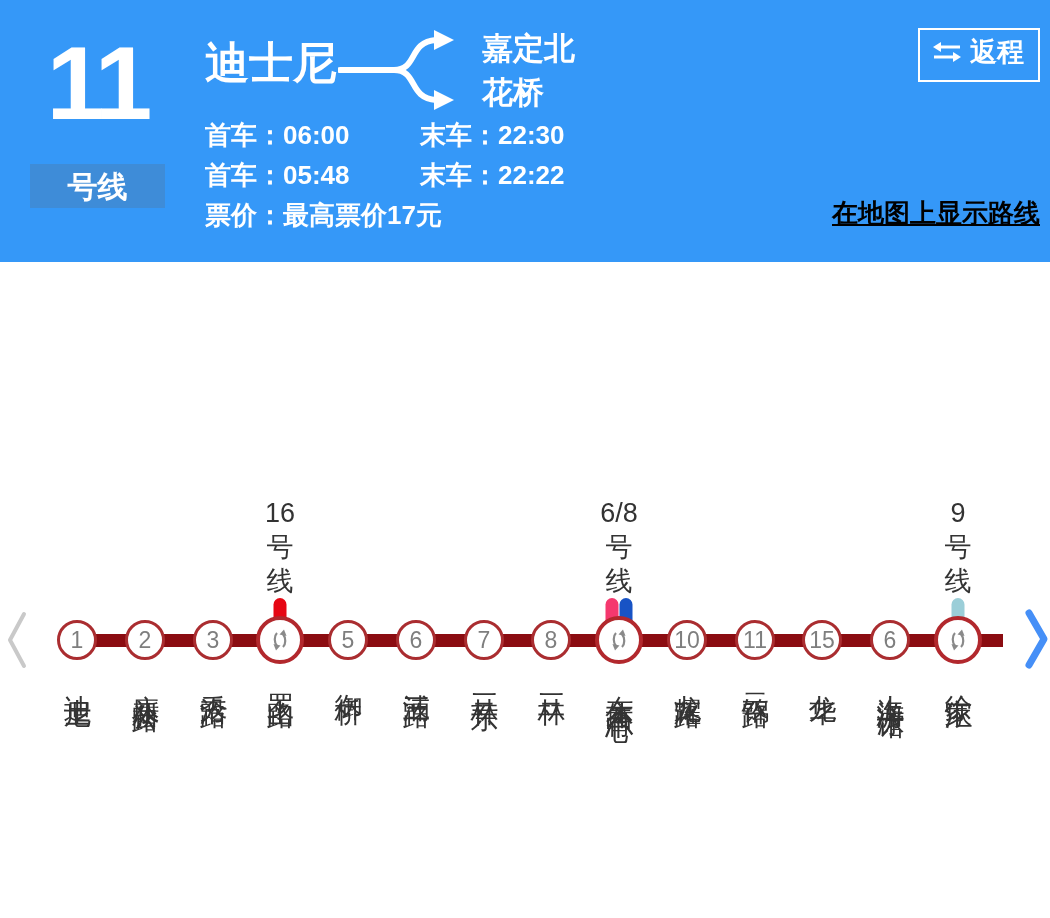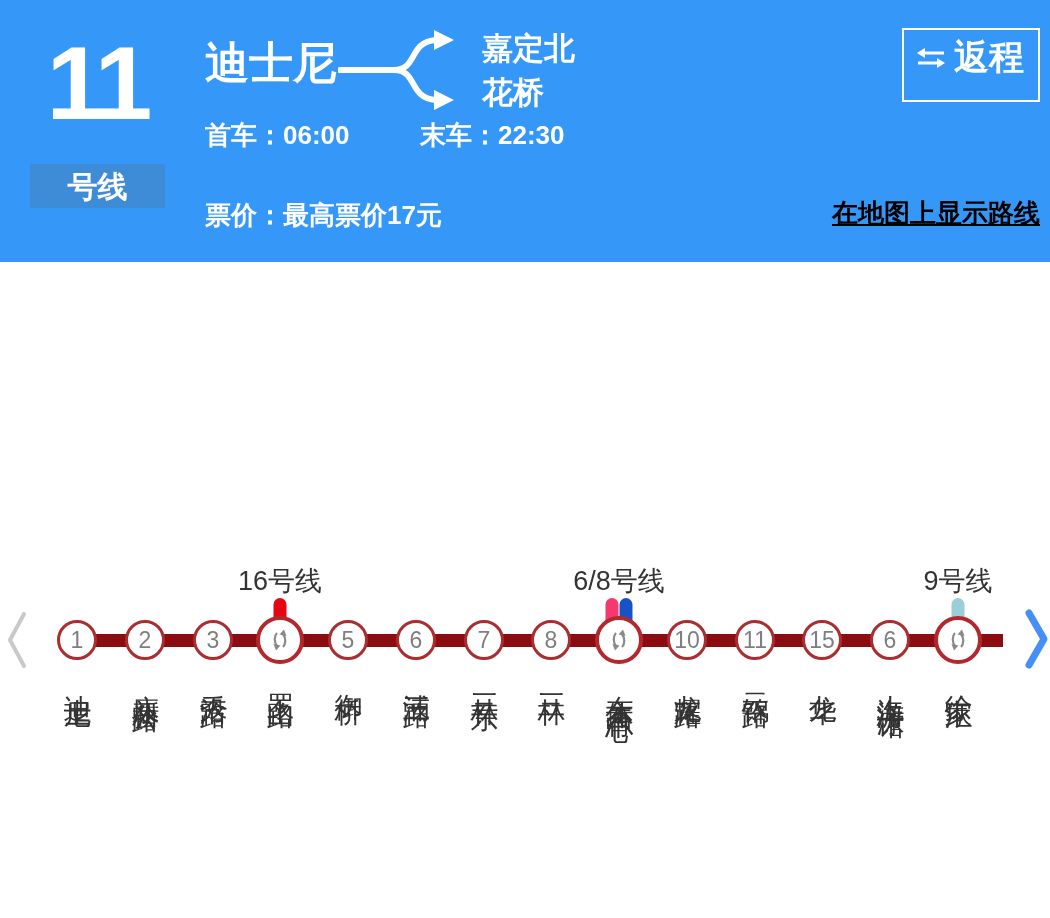--- a/index.html
+++ b/index.html
@@ -17,42 +17,42 @@
   .branch-svg { position:absolute; left:338px; top:16px; }
   .dest-top { position:absolute; left:482px; top:20px; font-size:31px; font-weight:bold;margin-top:8px; }
   .dest-bottom { position:absolute; left:482px; top:72px; font-size:31px; font-weight:bold; }
 
   .sched-row { position:absolute; left:205px; font-size:26px; font-weight:bold; }
   .sched-row .last-col { position:absolute; left:215px; top:0; white-space:nowrap; }
   .row1 { top:118px; } .row2 { top:158px; } .row3 { top:198px; }
   .sched-row span { white-space:nowrap; }
 
   .return-btn { position:absolute; right:10px; top:28px; border:2px solid #fff; background:transparent;
-    color:#fff; font-size:35px; font-weight:bold; padding:4px 14px 19px 12px; display:flex; align-items:center;
+    color:#fff; font-size:27px; font-weight:bold; padding:4px 14px 10px 12px; display:flex; align-items:center;
     gap:8px; cursor:pointer; font-family:inherit; }
   .map-link { position:absolute; right:10px; top:196px; font-size:26px; font-weight:bold; color:#000000;
     text-decoration:underline; cursor:pointer; }
 
   
   .route { position:absolute; top:262px; left:0; width:1050px; height:656px; }
   .track { position:absolute; left:77px; top:372px; width:926px; height:13px; background:#8b0c11; }
   .chevron { position:absolute; cursor:pointer; }
   .chevron-left { left:5px; top:348px; }
   .chevron-right { left:1024px; top:346px; }
 
   .station { position:absolute; top:0; width:0; height:656px; }
   .circle { position:absolute; background:#fff; border-radius:50%; display:flex; align-items:center; justify-content:center; }
   .numbered { width:40px; height:40px; left:-20px; top:358px; border:3px solid #aa2d30; }
   .numbered .num { font-size:23px; color:#7e7e7e; }
   .transfer { width:48px; height:48px; left:-24px; top:354px; border:4px solid #b2282d; }
 
   .marker-bars { position:absolute; bottom:286px; left:0; transform:translateX(-50%); display:flex; gap:1px; }
   .marker-bars .bar { width:13px; height:34px; border-radius:7px 7px 0 0; }
   .marker-label { position:absolute; bottom:320px; left:0; transform:translateX(-50%); display:flex;
-    flex-direction:row; align-items:center; color:#333; font-size:27px; line-height:34px; white-space:nowrap; }
+    flex-direction:column; align-items:center; color:#333; font-size:27px; line-height:34px; white-space:nowrap; }
 
   .name { position:absolute; top:410px; left:0; transform:translateX(-50%);
     writing-mode:vertical-rl; text-orientation:upright; font-size:28px; letter-spacing:4px;
     color:#333; cursor:pointer; }
 </style>
 </head>
 <body>
 
 <div class="page">
 
@@ -73,20 +73,24 @@
       <polygon points="96,74 116,84 96,94" fill="#fff"></polygon>
     </svg>
 
     <div class="dest-top">嘉定北</div>
     <div class="dest-bottom">花桥</div>
 
     <div class="sched-row row1">
       <span>首车：</span><span>06:00</span>
       <span class="last-col"><span>末车：</span><span>22:30</span></span>
     </div>
+    <div class="sched-row row2">
+      <span>首车：</span><span>05:48</span>
+      <span class="last-col"><span>末车：</span><span>22:22</span></span>
+    </div>
     <div class="sched-row row3">
       <span>票价：</span><span>最高票价17元</span>
     </div>
 
     <button class="return-btn">
       <svg width="30" height="22" viewBox="0 0 30 22">
         <path d="M28 6 H8" stroke="#fff" stroke-width="3" fill="none"></path>
         <polygon points="9,1 1,6 9,11" fill="#fff"></polygon>
         <path d="M2 16 H22" stroke="#fff" stroke-width="3" fill="none"></path>
         <polygon points="21,11 29,16 21,21" fill="#fff"></polygon>

